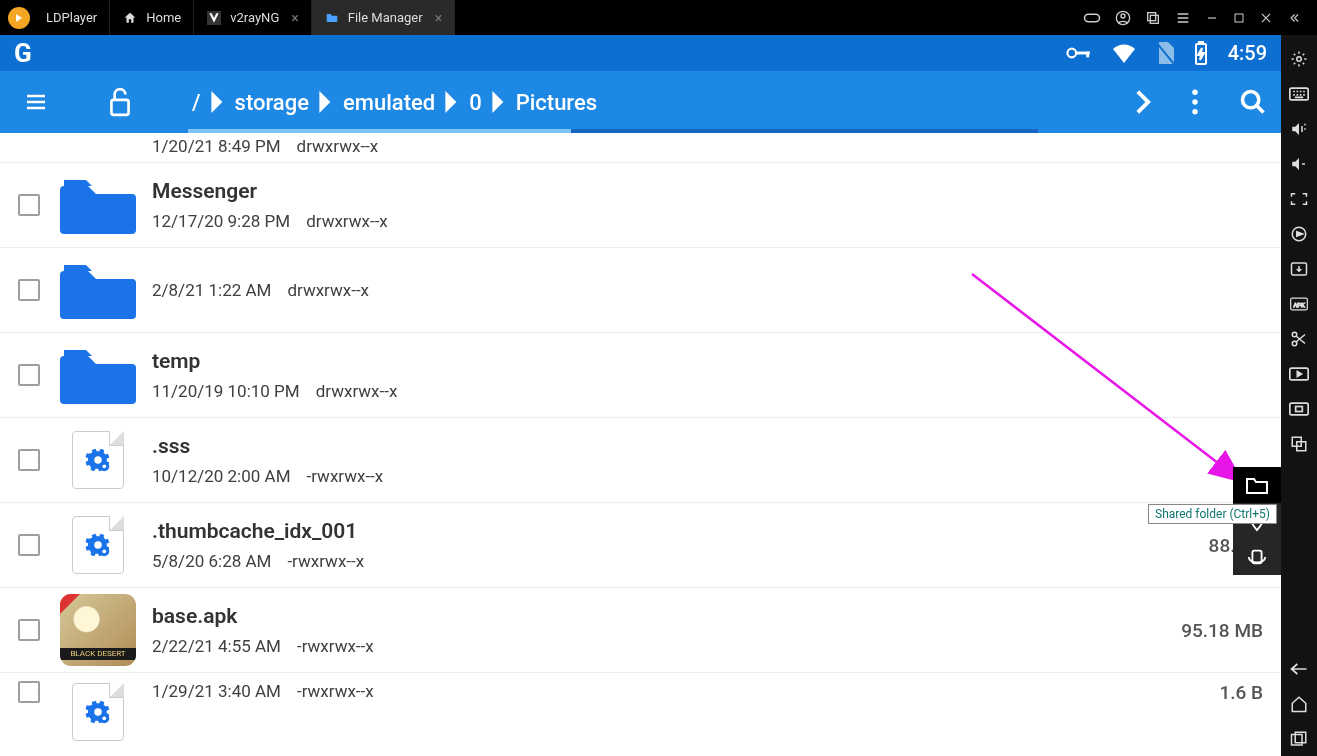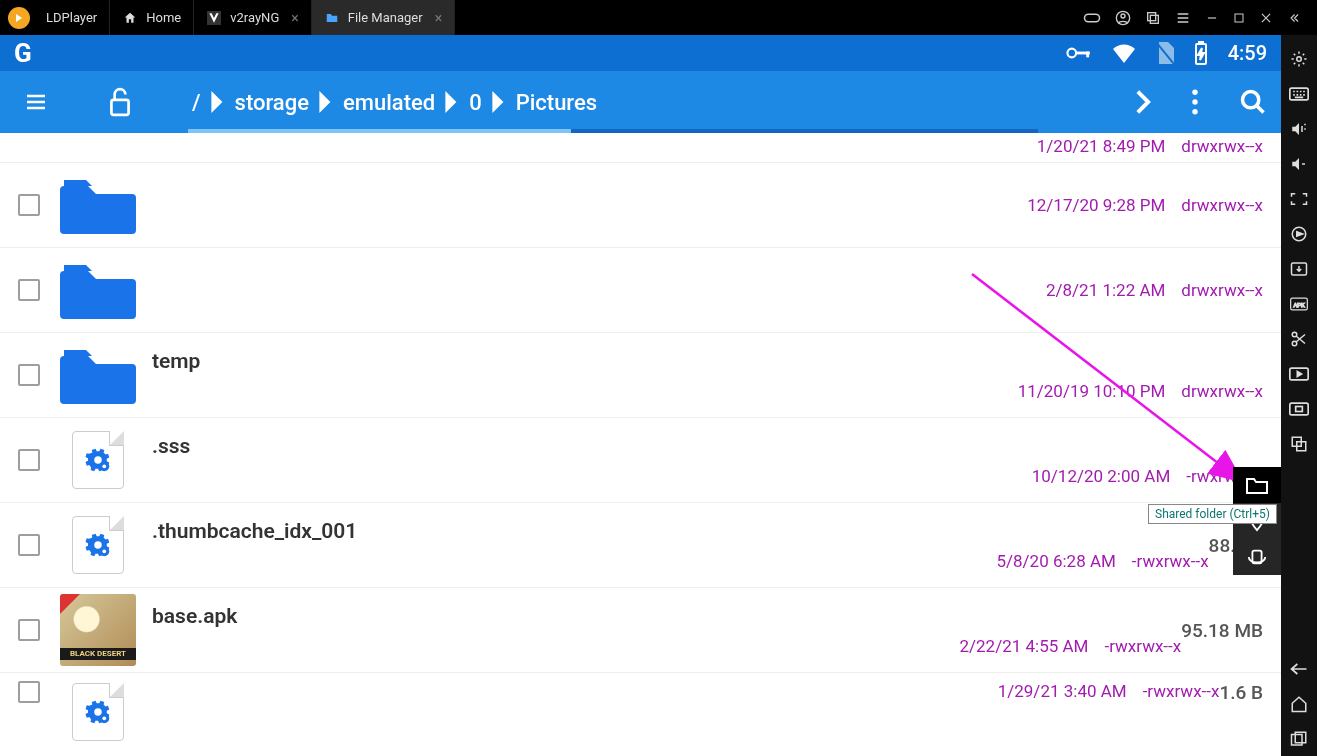--- a/index.html
+++ b/index.html
@@ -42,27 +42,27 @@
   
   .filelist { flex:1; overflow: hidden; background: #fff; }
   .row { display: flex; align-items: center; height: 85px; padding: 0 18px; border-bottom: 1px solid #eee; cursor: pointer;}
   .row.partial { height: 30px; align-items: flex-end; padding-bottom: 6px;}
   .row.last { border-bottom: none; height: 66px; align-items: flex-start; padding-top: 8px;}
   .chk { width: 22px; height: 22px; border: 2.5px solid #9e9e9e; border-radius: 2px; margin-right: 20px; flex-shrink:0;}
   .thumb { width: 76px; height: 62px; margin-right: 16px; flex-shrink:0; display:flex; align-items:center; justify-content:center;}
   .folder-ic { width: 76px; height: 58px; }
   .file-ic { width: 52px; height: 58px; background: #fff; border: 1px solid #ccc; border-radius: 4px; display:flex; align-items:center; justify-content:center; position:relative;}
   .file-ic::after { content:""; position:absolute; top:-1px; right:-1px; width:14px; height:14px; background:linear-gradient(135deg,#fff 48%,#ddd 52%); border-left:1px solid #ccc; border-bottom:1px solid #ccc;}
-  .apk-thumb { width:76px; height:72px; background: linear-gradient(135deg,#d6c89a,#b08c56); border-radius:3px; position:relative; overflow:hidden;font-weight:bold;}
+  .apk-thumb { width:76px; height:72px; background: linear-gradient(135deg,#d6c89a,#b08c56); border-radius:11px; position:relative; overflow:hidden;}
   .apk-thumb::before { content:""; position:absolute; inset:0; background: radial-gradient(circle at 35% 35%, #fff6d6 0 18%, transparent 20%);}
   .apk-thumb .banner { position:absolute; bottom:6px; left:0; right:0; text-align:center; font-size:8px; color:#f0d080; background:#1a1a1a; line-height:1; padding:2px 0;}
   .apk-thumb .corner { position:absolute; top:0; left:0; width:0; height:0; border-top:20px solid #d33; border-right:20px solid transparent;}
   .meta { flex:1; display:flex; flex-direction:column; justify-content:center; gap:8px;}
   .fname { font-size: 21px; font-weight: 600; color: #333; }
-  .finfo { font-size: 17px; color: #a21caf; display:flex; gap:16px;justify-content:flex-end;}
+  .finfo { font-size: 17px; color: #404040; display:flex; gap:16px;}
   .fsize { font-size: 19px; color: #555; font-weight:500; margin-left:auto;}
 
   
   .anno-svg { position:absolute; pointer-events:none; }
 
   
   .floatpanel { position: absolute; right: 0; top: 432px; width: 48px; height: 108px; background: #262626; display:flex; flex-direction:column;}
   .floatpanel .pbtn { flex:1; display:flex; align-items:center; justify-content:center; color:#fff; cursor:pointer;}
   .floatpanel .pbtn:first-child { background:#000;}
   .tooltip { position:absolute; background:#fff; color:#0f766e; border:1px solid #888; padding:2px 6px; font-size:12px; white-space:nowrap; right:4px; top:469px;}
@@ -272,20 +272,21 @@
           </div>
           <div class="row">
             <div class="chk"></div>
             <div class="thumb">
               <svg class="folder-ic" viewBox="0 0 76 58">
                 <path d="M4 10h24l8 8h36a4 4 0 0 1 4 4v32a4 4 0 0 1-4 4H4a4 4 0 0 1-4-4V14a4 4 0 0 1 4-4z" fill="#1a73e8"></path>
                 <path d="M4 4h22l6 6H4z" fill="#1a73e8"></path>
               </svg>
             </div>
             <div class="meta">
+              <div class="fname">Messenger</div>
               <div class="finfo">
                 <span>12/17/20 9:28 PM</span>
                 <span>drwxrwx--x</span>
               </div>
             </div>
           </div>
           <div class="row">
             <div class="chk"></div>
             <div class="thumb">
               <svg class="folder-ic" viewBox="0 0 76 58">

